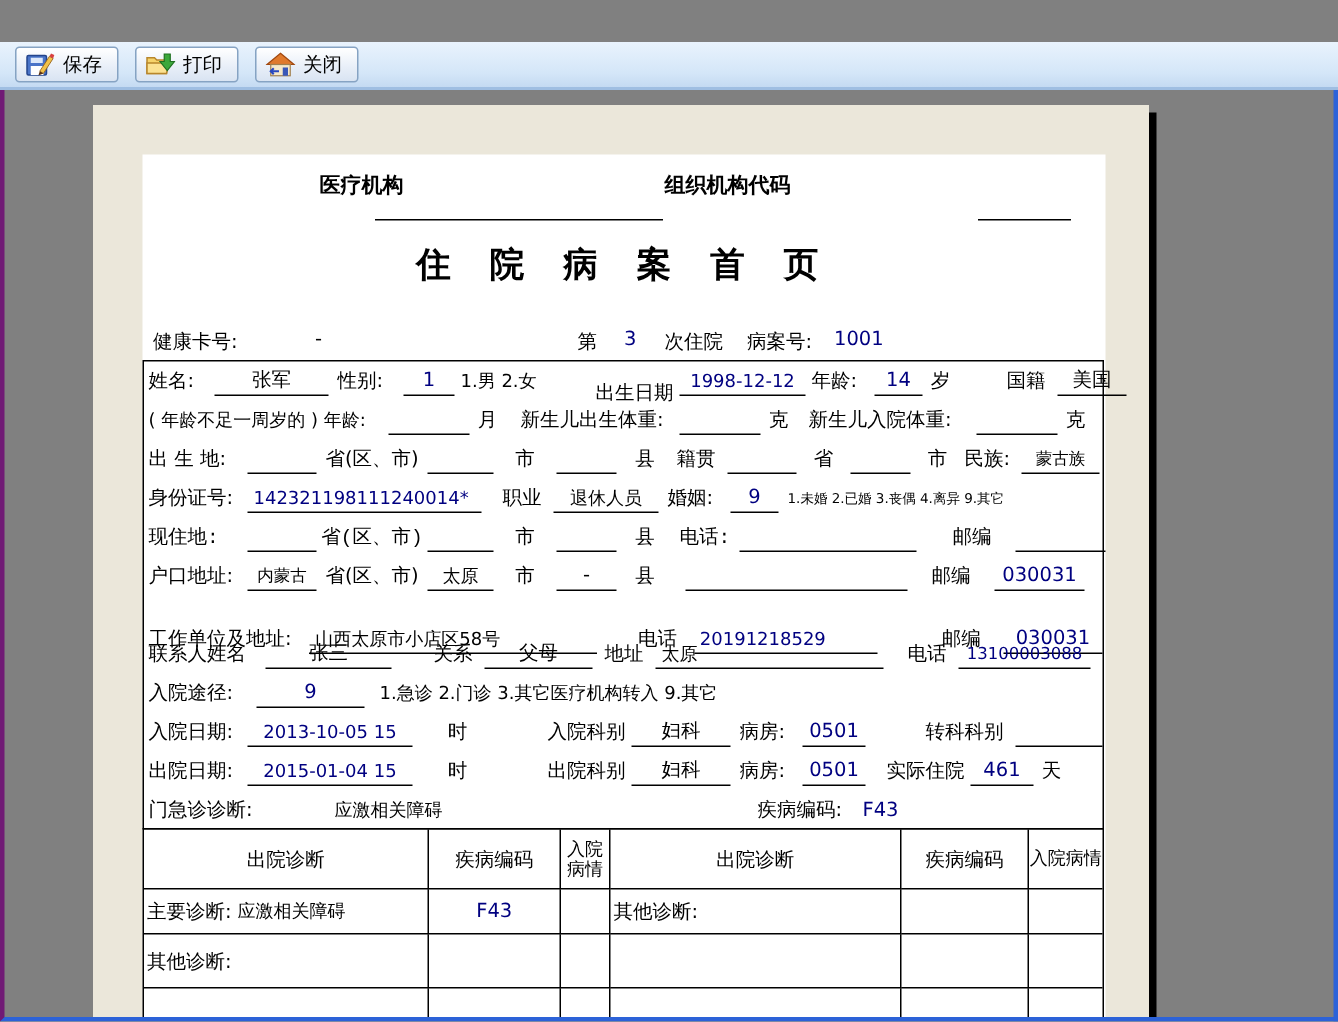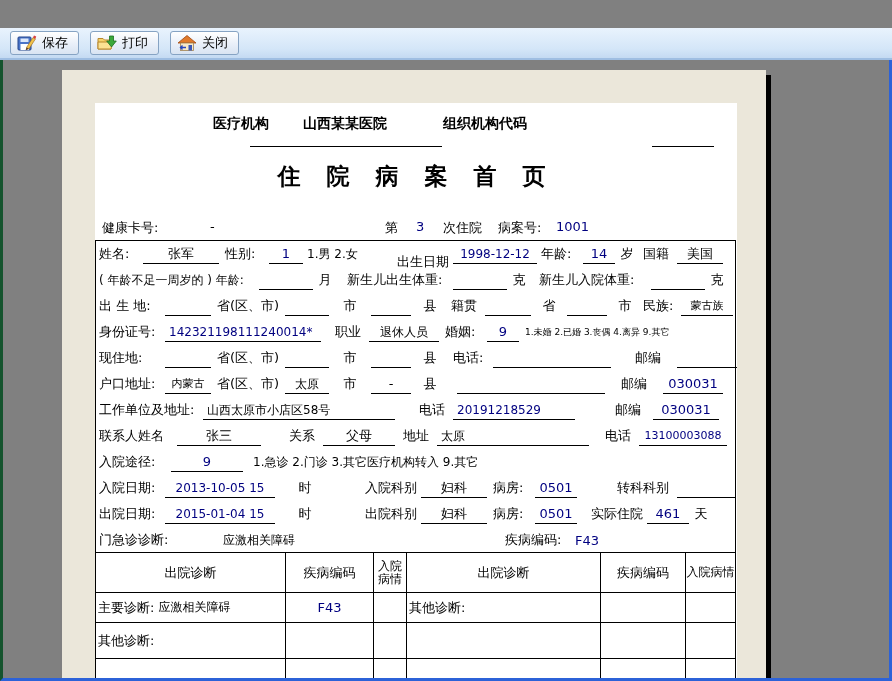--- a/index.html
+++ b/index.html
@@ -15,21 +15,21 @@
     background:linear-gradient(180deg,#E9F3FD 0%,#D4E6F8 70%,#C4DAF2 100%);
     border-bottom:2px solid #9FBEE2;display:flex;align-items:center;}
   .tb-btn{display:inline-flex;align-items:center;gap:5px;height:24px;margin-left:11px;padding:0 10px 0 6px;
     background:linear-gradient(180deg,#FFFFFF,#E7EEF8 60%,#D9E4F2);
     border:1px solid #86A3C3;border-radius:3px;font-size:13px;color:#000;cursor:pointer;
     font-family:"DejaVu Sans","Liberation Sans",sans-serif;}
   .tb-btn:first-child{margin-left:10px;}
   .icon{display:inline-flex;width:20px;height:18px;}
   
   .client{position:absolute;left:0;top:60px;width:892px;height:621px;background:#808080;
-    border-left:3px solid #14532d;border-right:3px solid #2C62D8;border-bottom:3px solid #2C62D8;overflow:hidden;}
+    border-left:3px solid #701a75;border-right:3px solid #2C62D8;border-bottom:3px solid #2C62D8;overflow:hidden;}
   .page{position:absolute;left:59px;top:10px;width:704px;height:660px;background:#EBE7DA;
     box-shadow:5px 5px 0 #000;}
   .form{position:absolute;left:33px;top:33px;width:642px;height:620px;background:#FFFFFF;
     font-size:13px;color:#000;}
   .abs{position:absolute;white-space:nowrap;}
   .bold{font-weight:bold;}
   .hline{position:absolute;border-bottom:1px solid #000;height:0;}
   .doc-title{position:absolute;left:0;top:58px;width:642px;text-align:center;
     font-family:"DejaVu Serif","Liberation Serif",serif;font-size:23px;font-weight:bold;letter-spacing:9px;}
   
@@ -93,21 +93,20 @@
       </span>
       <span>关闭</span>
     </button>
   </div>
 
   <div class="client">
     <div class="page">
       <div class="form">
 
         <span class="abs bold" style="left:118px;top:12px;font-size:14px;">医疗机构</span>
-        <span class="abs bold" style="left:180px;top:12px;width:140px;text-align:center;font-size:14px;">山西某某医院</span>
         <span class="hline" style="left:155px;top:43px;width:192px;"></span>
         <span class="abs bold" style="left:348px;top:12px;font-size:14px;">组织机构代码</span>
         <span class="hline" style="left:557px;top:43px;width:62px;"></span>
 
         <div class="doc-title">住 院 病 案 首 页</div>
 
 
         <div class="row" style="top:113px;height:24px;">
           <span class="abs" style="left:4px;top:3px;">健康卡号:</span>
           <span class="abs" style="left:112px;top:3px;">-</span>
@@ -124,21 +123,21 @@
             <span class="l" style="width:44px;">姓名:</span>
             <span class="u" style="width:76px;">张军</span>
             <span class="l" style="width:44px;margin-left:6px;">性别:</span>
             <span class="u n" style="width:34px;">1</span>
             <span class="l f12" style="width:64px;margin-left:4px;">1.男 2.女</span>
             <span class="l" style="width:56px;margin-left:26px;margin-top:16px;">出生日期</span>
             <span class="u n f12" style="width:84px;">1998-12-12</span>
             <span class="l" style="width:42px;margin-left:4px;">年龄:</span>
             <span class="u n" style="width:32px;">14</span>
             <span class="c" style="width:16px;margin-left:4px;">岁</span>
-            <span class="l" style="width:30px;margin-left:8px;">国籍</span>
+            <span class="l" style="width:30px;margin-left:36px;">国籍</span>
             <span class="u" style="width:46px;margin-left:4px;">美国</span>
           </div>
 
           <div class="row" style="top:26px;">
             <span class="l f12" style="width:160px;">( 年龄不足一周岁的 ) 年龄:</span>
             <span class="u" style="width:54px;"></span>
             <span class="c" style="width:24px;">月</span>
             <span class="l" style="width:106px;margin-left:10px;">新生儿出生体重:</span>
             <span class="u" style="width:54px;"></span>
             <span class="c" style="width:24px;">克</span>
@@ -167,21 +166,21 @@
           <div class="row" style="top:78px;">
             <span class="l" style="width:66px;">身份证号:</span>
             <span class="u ul n f12" style="width:156px;">142321198111240014*</span>
             <span class="l" style="width:34px;margin-left:14px;">职业</span>
             <span class="u f12" style="width:70px;">退休人员</span>
             <span class="l" style="width:42px;margin-left:6px;">婚姻:</span>
             <span class="u n" style="width:32px;">9</span>
             <span class="l f9 grow" style="margin-left:6px;">1.未婚 2.已婚 3.丧偶 4.离异 9.其它</span>
           </div>
 
-          <div class="row" style="top:104px;">
+          <div class="row" style="top:104px;font-family:Liberation Mono, monospace;">
             <span class="l" style="width:60px;">现住地:</span>
             <span class="u" style="width:46px;margin-left:6px;"></span>
             <span class="c" style="width:74px;">省(区、市)</span>
             <span class="u" style="width:44px;"></span>
             <span class="c" style="width:42px;">市</span>
             <span class="u" style="width:40px;"></span>
             <span class="c" style="width:38px;">县</span>
             <span class="l" style="width:40px;margin-left:4px;">电话:</span>
             <span class="u" style="width:118px;"></span>
             <span class="l" style="width:36px;margin-left:24px;">邮编</span>
@@ -194,21 +193,21 @@
             <span class="c" style="width:74px;">省(区、市)</span>
             <span class="u f12" style="width:44px;">太原</span>
             <span class="c" style="width:42px;">市</span>
             <span class="u" style="width:40px;">-</span>
             <span class="c" style="width:38px;">县</span>
             <span class="u" style="width:148px;margin-left:8px;"></span>
             <span class="l" style="width:36px;margin-left:16px;">邮编</span>
             <span class="u n" style="width:60px;margin-left:6px;">030031</span>
           </div>
 
-          <div class="row" style="top:156px;">
+          <div class="row" style="top:172px;justify-content:space-between;">
             <span class="l" style="width:104px;">工作单位及地址:</span>
             <span class="u ul f12" style="width:192px;">山西太原市小店区58号</span>
             <span class="l" style="width:34px;margin-left:24px;">电话</span>
             <span class="u ul n f12" style="width:122px;">20191218529</span>
             <span class="l" style="width:36px;margin-left:40px;">邮编</span>
             <span class="u n" style="width:66px;margin-left:2px;">030031</span>
           </div>
 
           <div class="row" style="top:182px;">
             <span class="l" style="width:78px;">联系人姓名</span>

